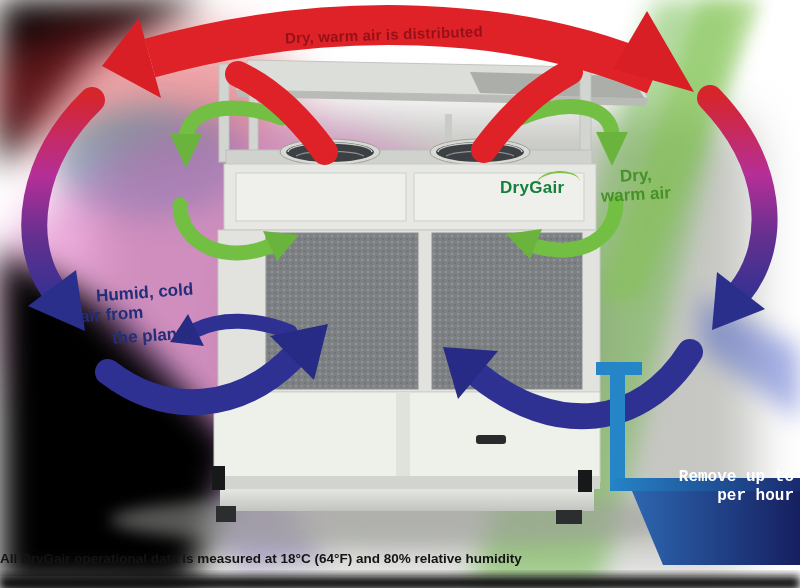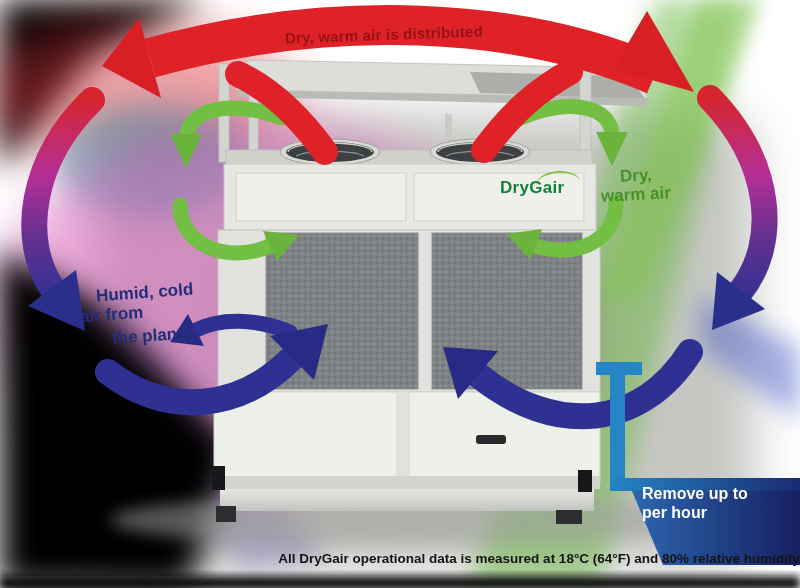--- a/index.html
+++ b/index.html
@@ -3,23 +3,23 @@
 <meta charset="utf-8">
 <style>
   html,body{margin:0;padding:0;background:#ffffff;}
   #stage{position:relative;width:800px;height:588px;overflow:hidden;
          font-family:"Liberation Sans", sans-serif;background:#ffffff;}
   #gfx{position:absolute;left:0;top:0;width:800px;height:588px;}
   .lbl{position:absolute;font-weight:bold;white-space:nowrap;pointer-events:none;}
   .lbl-red{color:#8f1016;font-size:15px;transform:rotate(-2deg);opacity:.9;letter-spacing:.2px;}
   .lbl-blue{color:#232d7a;font-size:17px;transform:rotate(-4deg);}
   .lbl-green{color:#3c8a1d;font-size:17px;transform:rotate(-3deg);opacity:.85;}
-  .callout-text{position:absolute;left:642px;top:484px;width:152px;text-align:left;
-                color:#ffffff;font-weight:bold;font-size:16px;line-height:19px;}
-  .caption{position:absolute;left:0;top:551px;width:800px;text-align:right;
+  .callout-text{position:absolute;left:642px;top:468px;width:152px;text-align:right;
+                color:#ffffff;font-weight:bold;font-size:16px;line-height:19px;font-family:Liberation Mono, monospace;}
+  .caption{position:absolute;left:0;top:551px;width:800px;text-align:left;
            color:#141414;font-weight:bold;font-size:13.5px;}
   .logo{position:absolute;left:500px;top:178px;width:92px;height:24px;
         color:#15803d;font-weight:bold;font-size:17px;letter-spacing:.3px;}
   .logo .swoosh{position:absolute;left:36px;top:-7px;width:44px;height:12px;
         border-top:2.5px solid #7dc242;border-radius:50%/90% 90% 0 0;transform:rotate(-4deg);}
 </style>
 </head>
 <body>
 
 <div id="stage">

